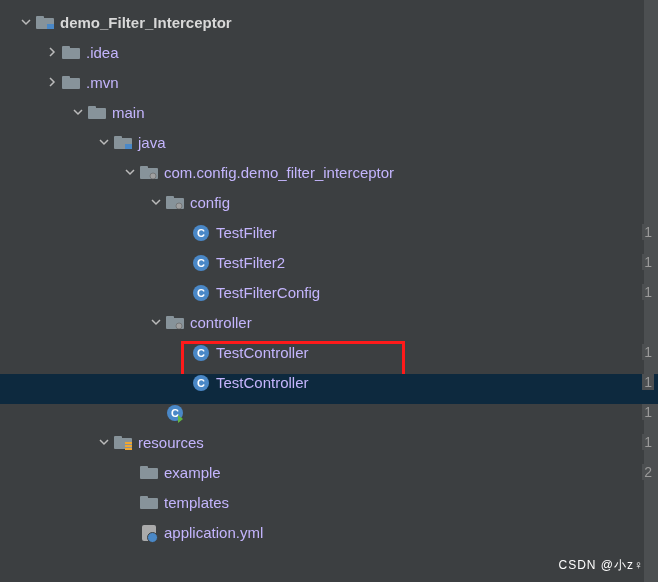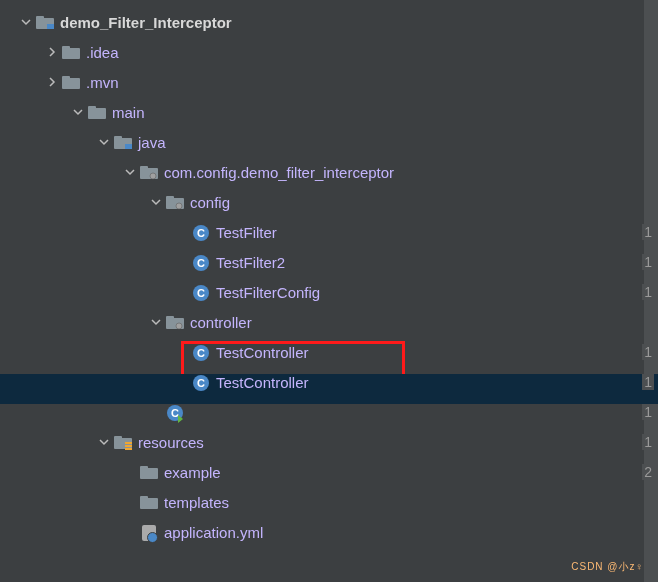--- a/index.html
+++ b/index.html
@@ -74,22 +74,22 @@
     right: 0;
     top: 0;
     width: 14px;
     height: 582px;
     background: #4c4f51;
   }
   .watermark {
     position: absolute;
     right: 14px;
     bottom: 8px;
-    color: #fdba74;
-    font-size: 10px;
+    color: #ffffff;
+    font-size: 12px;
     letter-spacing: 1px;
   }
   
   .folder-svg .body { fill: #87939a; }
   .folder-blue .corner { fill: #4a88c7; }
   .folder-res .stripe { fill: #f0a732; }
   .class-circle {
     width: 16px; height: 16px; border-radius: 50%;
     background: #4a88c7;
     color: #fff;

